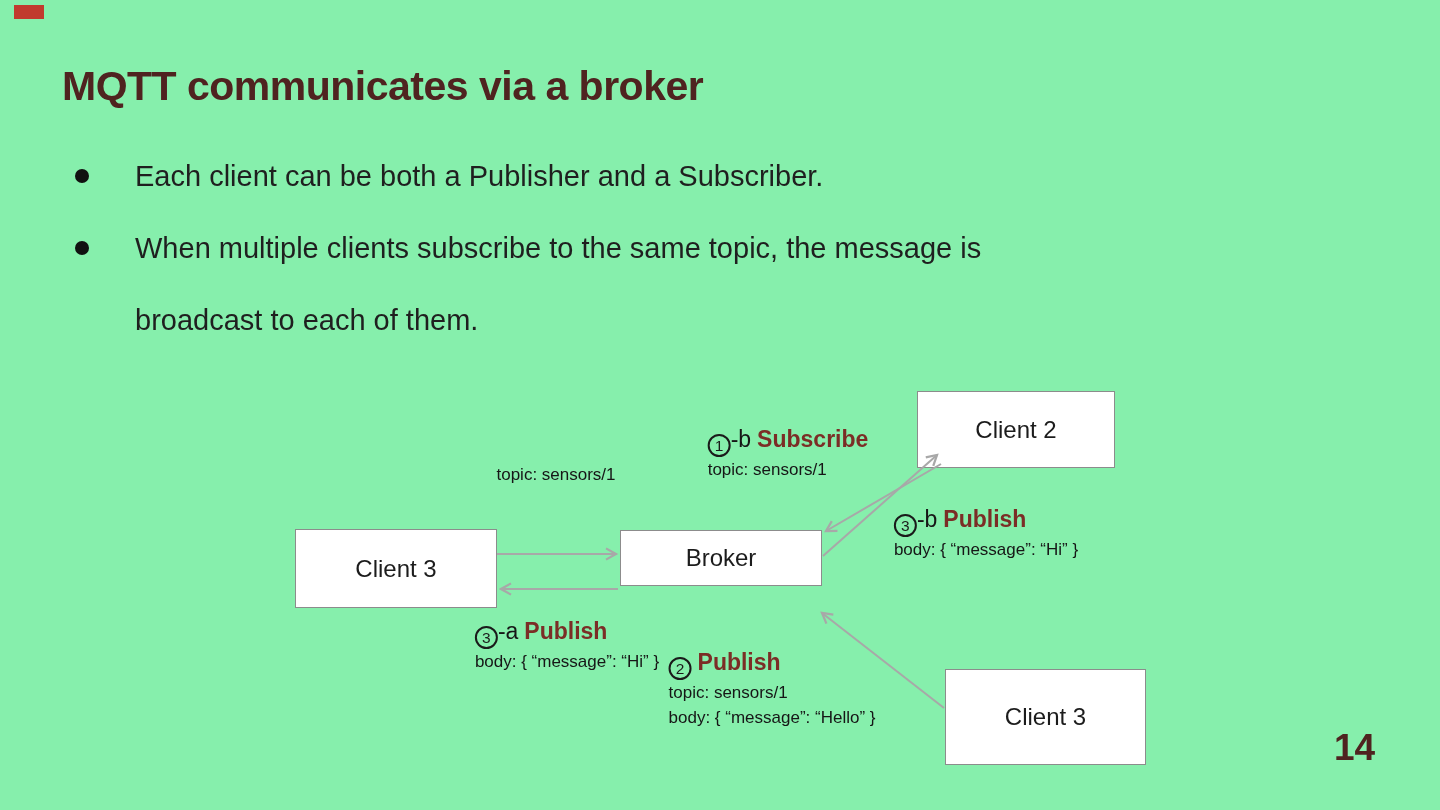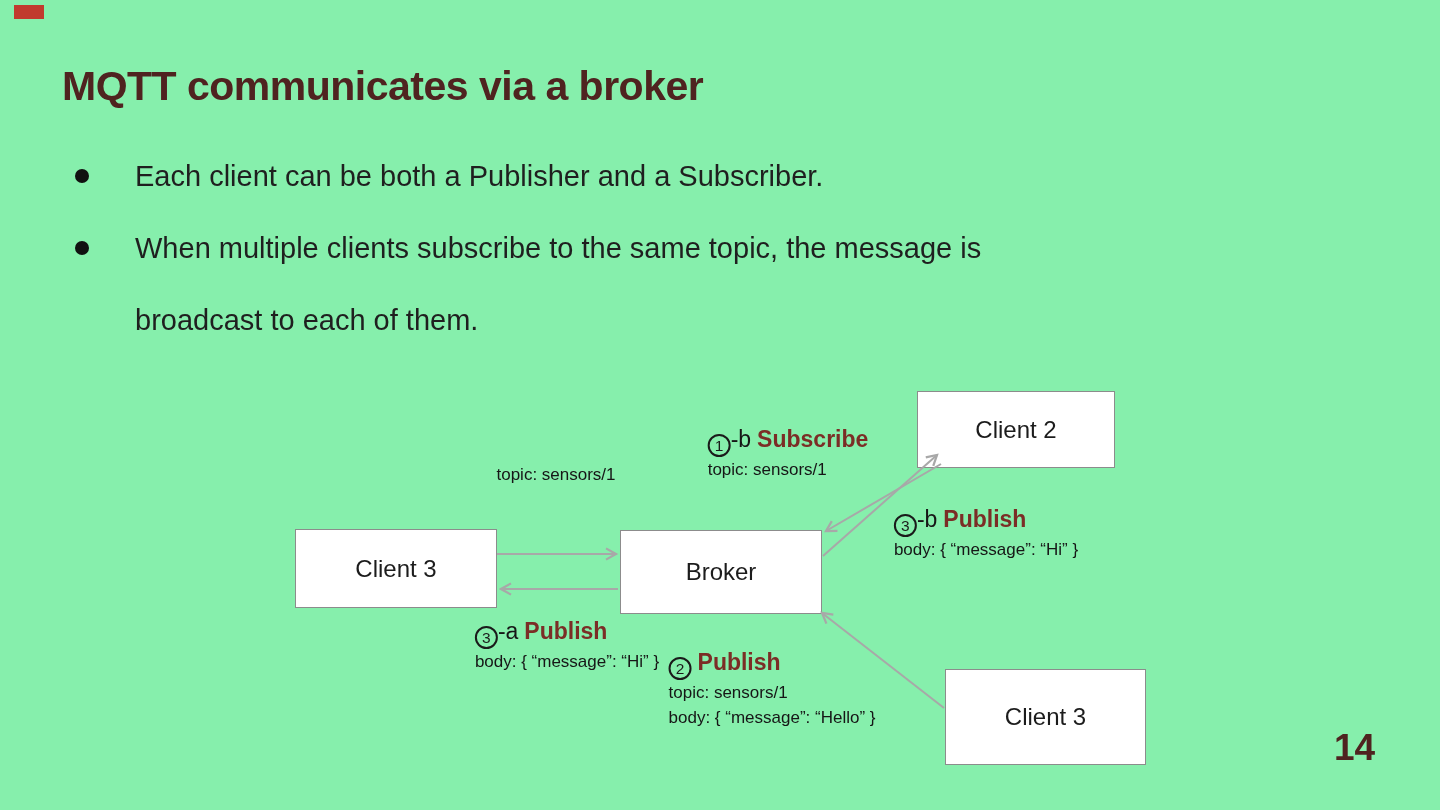--- a/index.html
+++ b/index.html
@@ -66,21 +66,21 @@
   <div class="bullet-dot" style="left:75px;top:169px;"></div>
   <div class="bullet-text" style="top:156px;">Each client can be both a Publisher and a Subscriber.</div>
 
   <div class="bullet-dot" style="left:75px;top:241px;"></div>
   <div class="bullet-text" style="top:228px;">When multiple clients subscribe to the same topic, the message is</div>
   <div class="bullet-text" style="top:300px;">broadcast to each of them.</div>
 
   <div class="nbox" style="left:295px;top:529px;width:202px;height:79px;">
     <span>Client 3</span>
   </div>
-  <div class="nbox" style="left:620px;top:530px;width:202px;height:84px;">
+  <div class="nbox" style="left:620px;top:530px;width:202px;height:56px;">
     <span>Broker</span>
   </div>
   <div class="nbox" style="left:917px;top:391px;width:198px;height:77px;">
     <span>Client 2</span>
   </div>
   <div class="nbox" style="left:945px;top:669px;width:201px;height:96px;">
     <span>Client 3</span>
   </div>
 
   <svg class="arrow-layer" width="1440" height="810" viewBox="0 0 1440 810">

